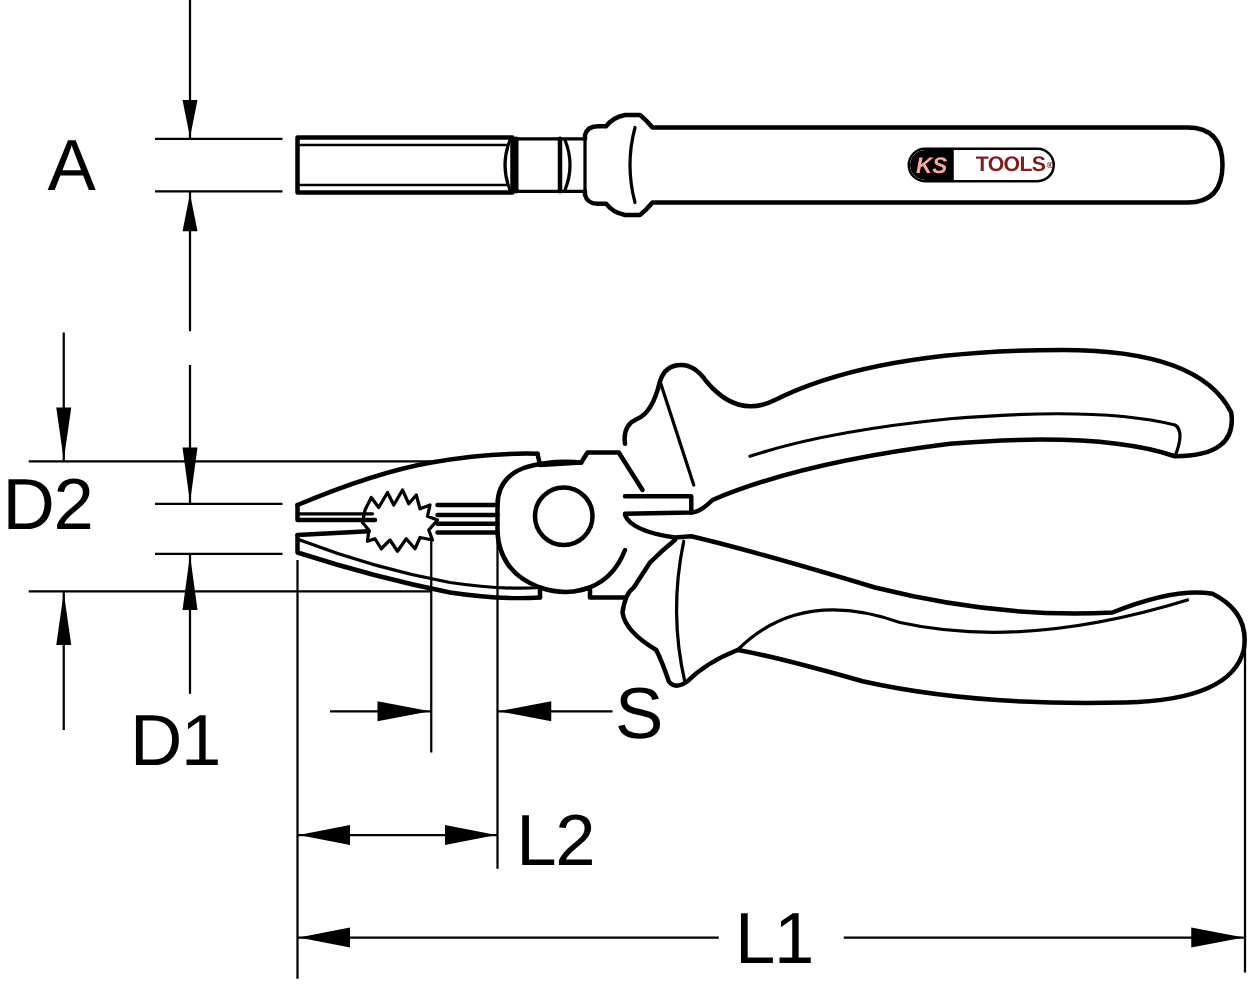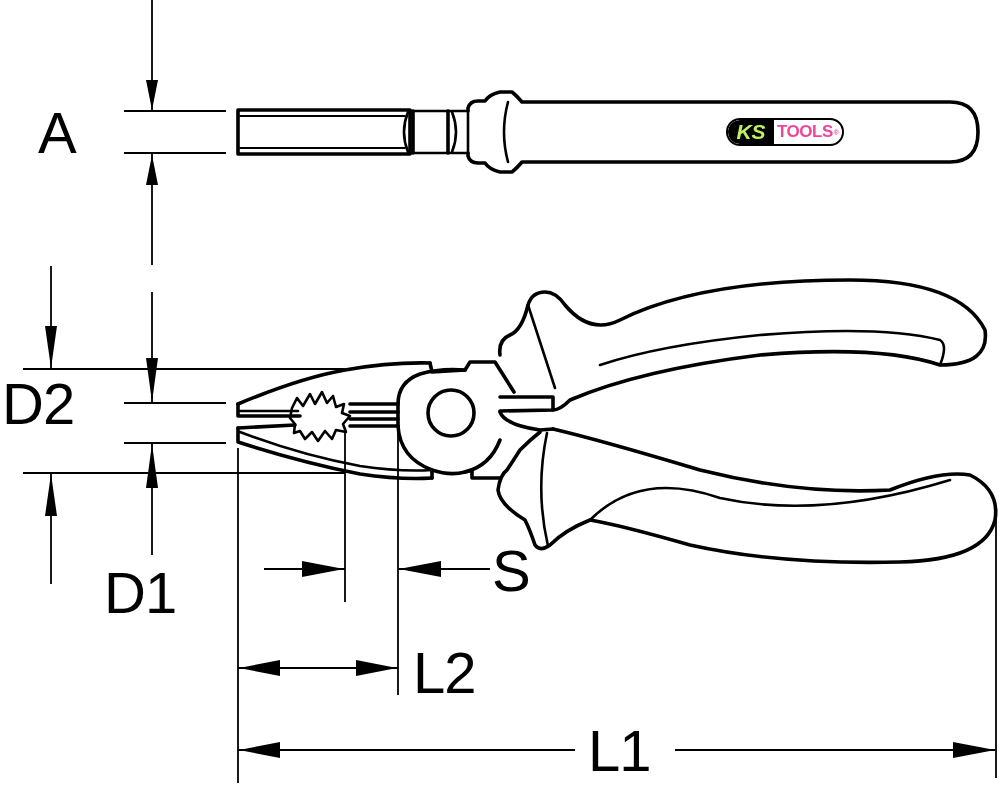--- a/index.html
+++ b/index.html
@@ -24,32 +24,32 @@
       left: 726px; top: 118px;
       width: 118px; height: 28px;
       border: 2px solid #000;
       border-radius: 14px;
       box-sizing: border-box;
       display: flex;
       overflow: hidden;
       font-family: "Liberation Sans", sans-serif;
     }
     .logo-ks {
-      background: #000; color: #bef264;
+      background: #000; color: #fca5a5;
       font-style: italic; font-weight: bold;
-      font-size: 21px;
+      font-size: 18px;
       width: 46px;
       display: flex; align-items: center; justify-content: center;
       border-radius: 12px 0 0 12px;
     }
     .logo-tools {
-      color: #ec4899; font-weight: bold;
+      color: #7f1d1d; font-weight: bold;
       font-size: 17px;
       display: flex; align-items: center;
-      padding-left: 3px;
+      padding-left: 18px;
       letter-spacing: -0.5px;
     }
     .logo-reg { font-size: 7px; vertical-align: super; margin-left: 1px; }
   </style>
 </head>
 <body>
 
 <svg id="drawing" viewBox="0 0 1000 794" xmlns="http://www.w3.org/2000/svg">
 
   <g>

